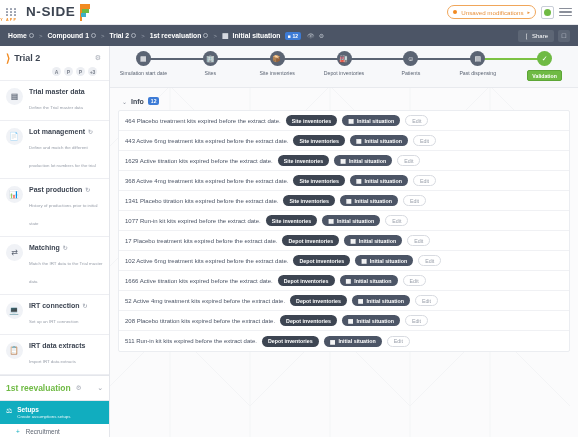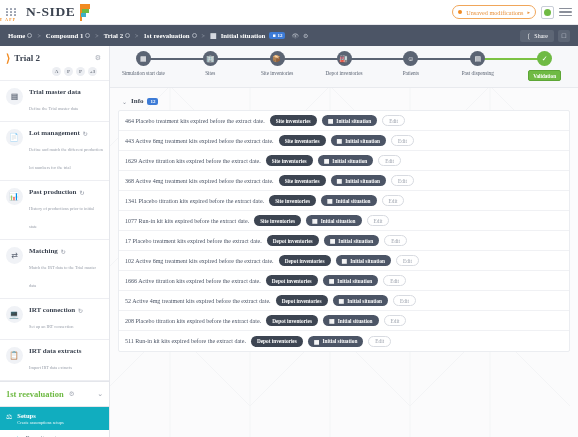--- a/index.html
+++ b/index.html
@@ -3,21 +3,21 @@
 <meta charset="utf-8">
 <style>
   * { box-sizing: border-box; margin: 0; padding: 0; }
   html, body {
     width: 578px; height: 437px;
     overflow: hidden;
     font-family: "Liberation Sans", sans-serif;
     background: #ffffff;
     -webkit-font-smoothing: antialiased;
   }
-  .app { position: relative; width: 578px; height: 437px; font-family: Liberation Serif, serif; }
+  .app { position: relative; width: 578px; height: 437px; }
 
   
   .topbar {
     height: 25px; background: #ffffff;
     display: flex; align-items: center;
     border-bottom: 1px solid #e8e8ec;
     position: relative;
   }
   .waffle {
     width: 14px; margin-left: 6px;

